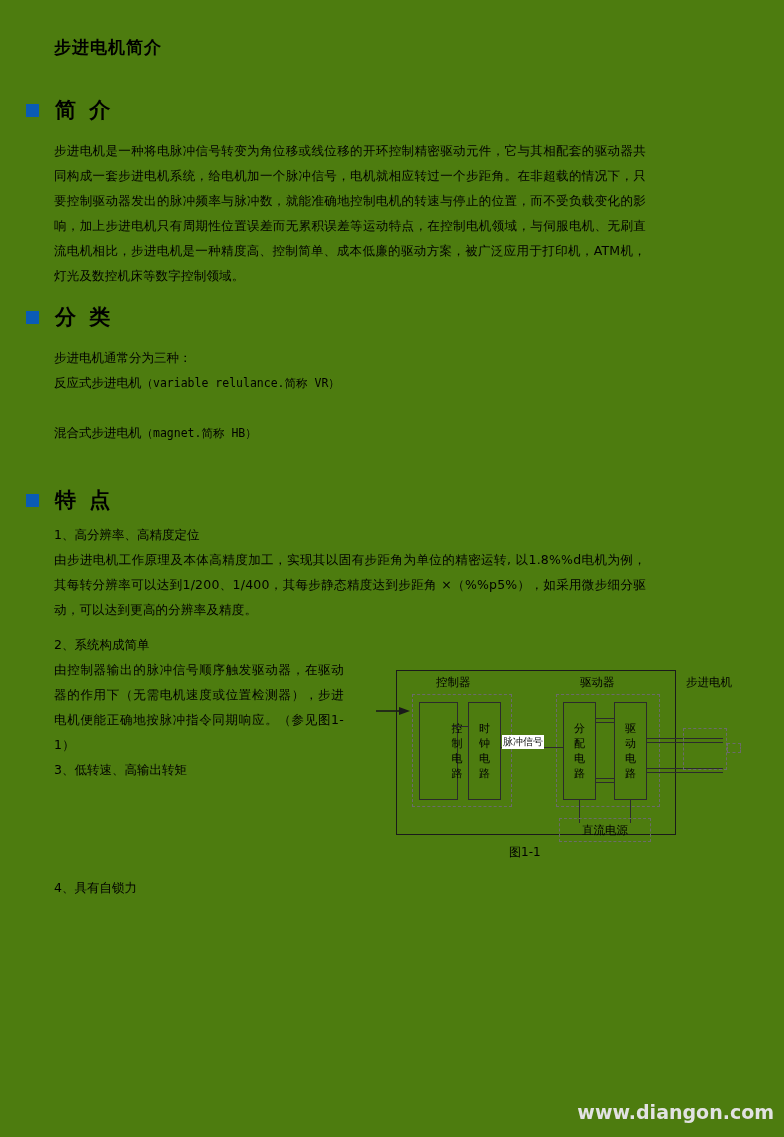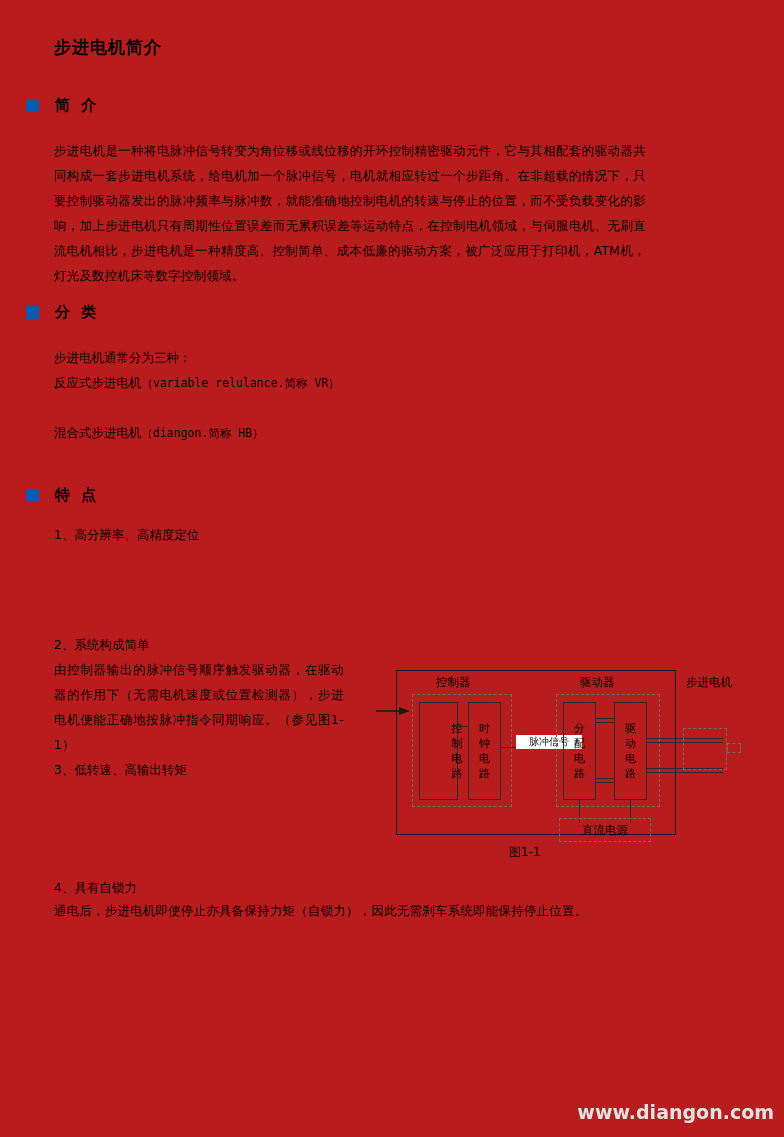--- a/index.html
+++ b/index.html
@@ -8,21 +8,21 @@
     background: #ffffff;
   }
   body {
     font-family: "DejaVu Sans", "Liberation Sans", sans-serif;
     color: #000000;
   }
   #page {
     position: relative;
     width: 784px;
     height: 1137px;
-    background: #b91c1c;
+    background: #4d7c0f;
     overflow: hidden;
   }
 
   
   .doc-title {
     position: absolute;
     left: 54px;
     top: 36px;
     font-size: 17px;
     font-weight: bold;
@@ -37,21 +37,21 @@
     align-items: center;
   }
   .section-marker {
     width: 13px;
     height: 13px;
     background: #0a5bb5;
     margin-right: 16px;
     flex: 0 0 auto;
   }
   .section-title {
-    font-size: 15px;
+    font-size: 21px;
     font-weight: bold;
     letter-spacing: 3px;
     color: #000;
   }
 
   
   .para {
     position: absolute;
     font-size: 12.5px;
     line-height: 25px;
@@ -128,22 +128,21 @@
     position: absolute;
     background: #2b2b2b;
     width: 1.4px;
   }
   .pulse-label {
     position: absolute;
     font-size: 10px;
     color: #111;
     white-space: nowrap;
     background: #fff;
-    padding: 0 13px;
-    margin-left: 14px;
+    padding: 0 1px;
   }
   .fig-caption {
     position: absolute;
     font-size: 12px;
     white-space: nowrap;
   }
   .motor-label {
     position: absolute;
     font-size: 11.5px;
     white-space: nowrap;
@@ -188,37 +187,37 @@
   </div>
 
   <div class="list-line" style="left:54px; top:345px;">步进电机通常分为三种：</div>
 
   <div class="list-line" style="left:54px; top:370px;">
     <span>反应式步进电机</span><span class="mono" style="font-family:'DejaVu Sans Mono','Liberation Mono',monospace;font-size:11.5px;">（variable relulance.简称 VR）</span>
   </div>
 
 
   <div class="list-line" style="left:54px; top:420px;">
-    <span>混合式步进电机</span><span class="mono" style="font-family:'DejaVu Sans Mono','Liberation Mono',monospace;font-size:11.5px;">（diangon.简称 HB）</span>
+    <span>混合式步进电机</span><span class="mono" style="font-family:'DejaVu Sans Mono','Liberation Mono',monospace;font-size:11.5px;">（magnet.简称 HB）</span>
   </div>
 
   <div class="section-head" style="left:26px; top:486px;">
     <span class="section-marker"></span>
     <span class="section-title">特  点</span>
   </div>
 
   <div class="sub-head" style="left:54px; top:522px;">1、高分辨率、高精度定位</div>
+  <div class="para" style="left:54px; top:547px; width:592px;">由步进电机工作原理及本体高精度加工，实现其以固有步距角为单位的精密运转, 以1.8%%d电机为例，其每转分辨率可以达到1/200、1/400，其每步静态精度达到步距角 ×（%%p5%），如采用微步细分驱动，可以达到更高的分辨率及精度。</div>
 
   <div class="sub-head" style="left:54px; top:632px;">2、系统构成简单</div>
   <div class="para" style="left:54px; top:657px; width:290px;">由控制器输出的脉冲信号顺序触发驱动器，在驱动器的作用下（无需电机速度或位置检测器），步进电机便能正确地按脉冲指令同期响应。（参见图1-1）</div>
 
   <div class="sub-head" style="left:54px; top:757px;">3、低转速、高输出转矩</div>
 
   <div class="sub-head" style="left:54px; top:875px;">4、具有自锁力</div>
-  <div class="para" style="left:54px; top:898px; width:600px;">通电后，步进电机即使停止亦具备保持力矩（自锁力），因此无需刹车系统即能保持停止位置。</div>
 
   <div id="figure">
 
     <svg class="arrow-in" viewBox="0 0 34 10">
       <line x1="0" y1="5" x2="26" y2="5" stroke="#1a1a1a" stroke-width="1.6"></line>
       <polygon points="34,5 23,1 23,9" fill="#1a1a1a"></polygon>
     </svg>
 
     <div class="fig-outer"></div>
 

